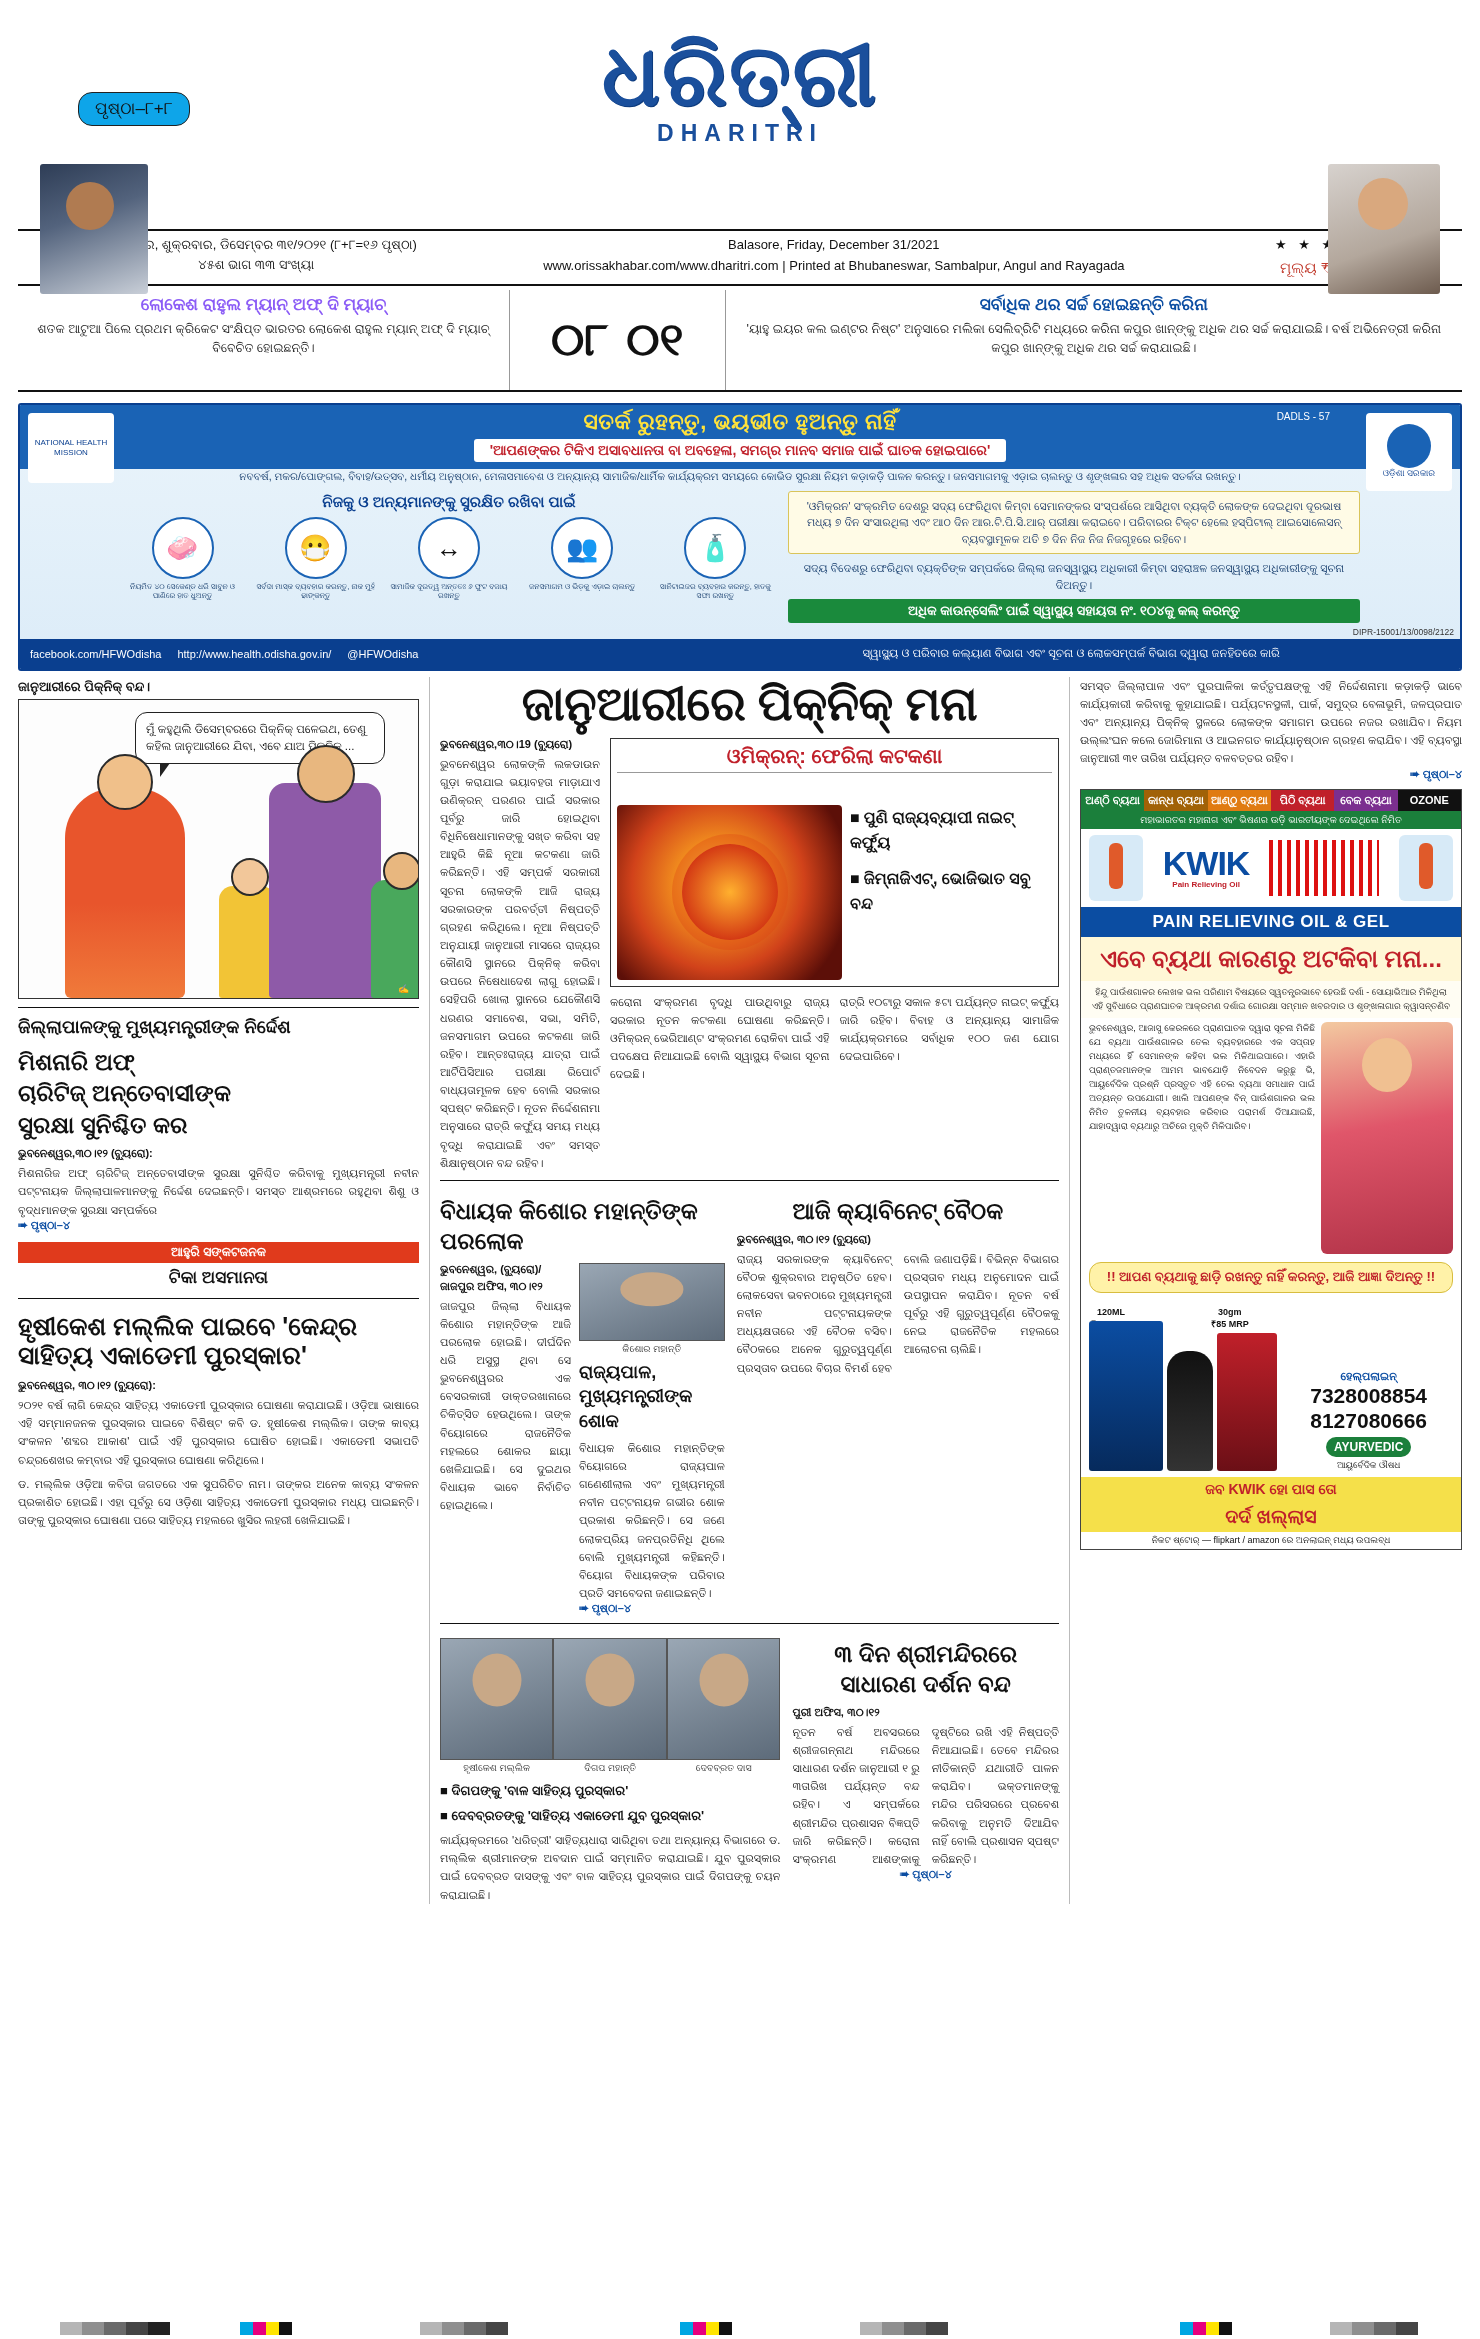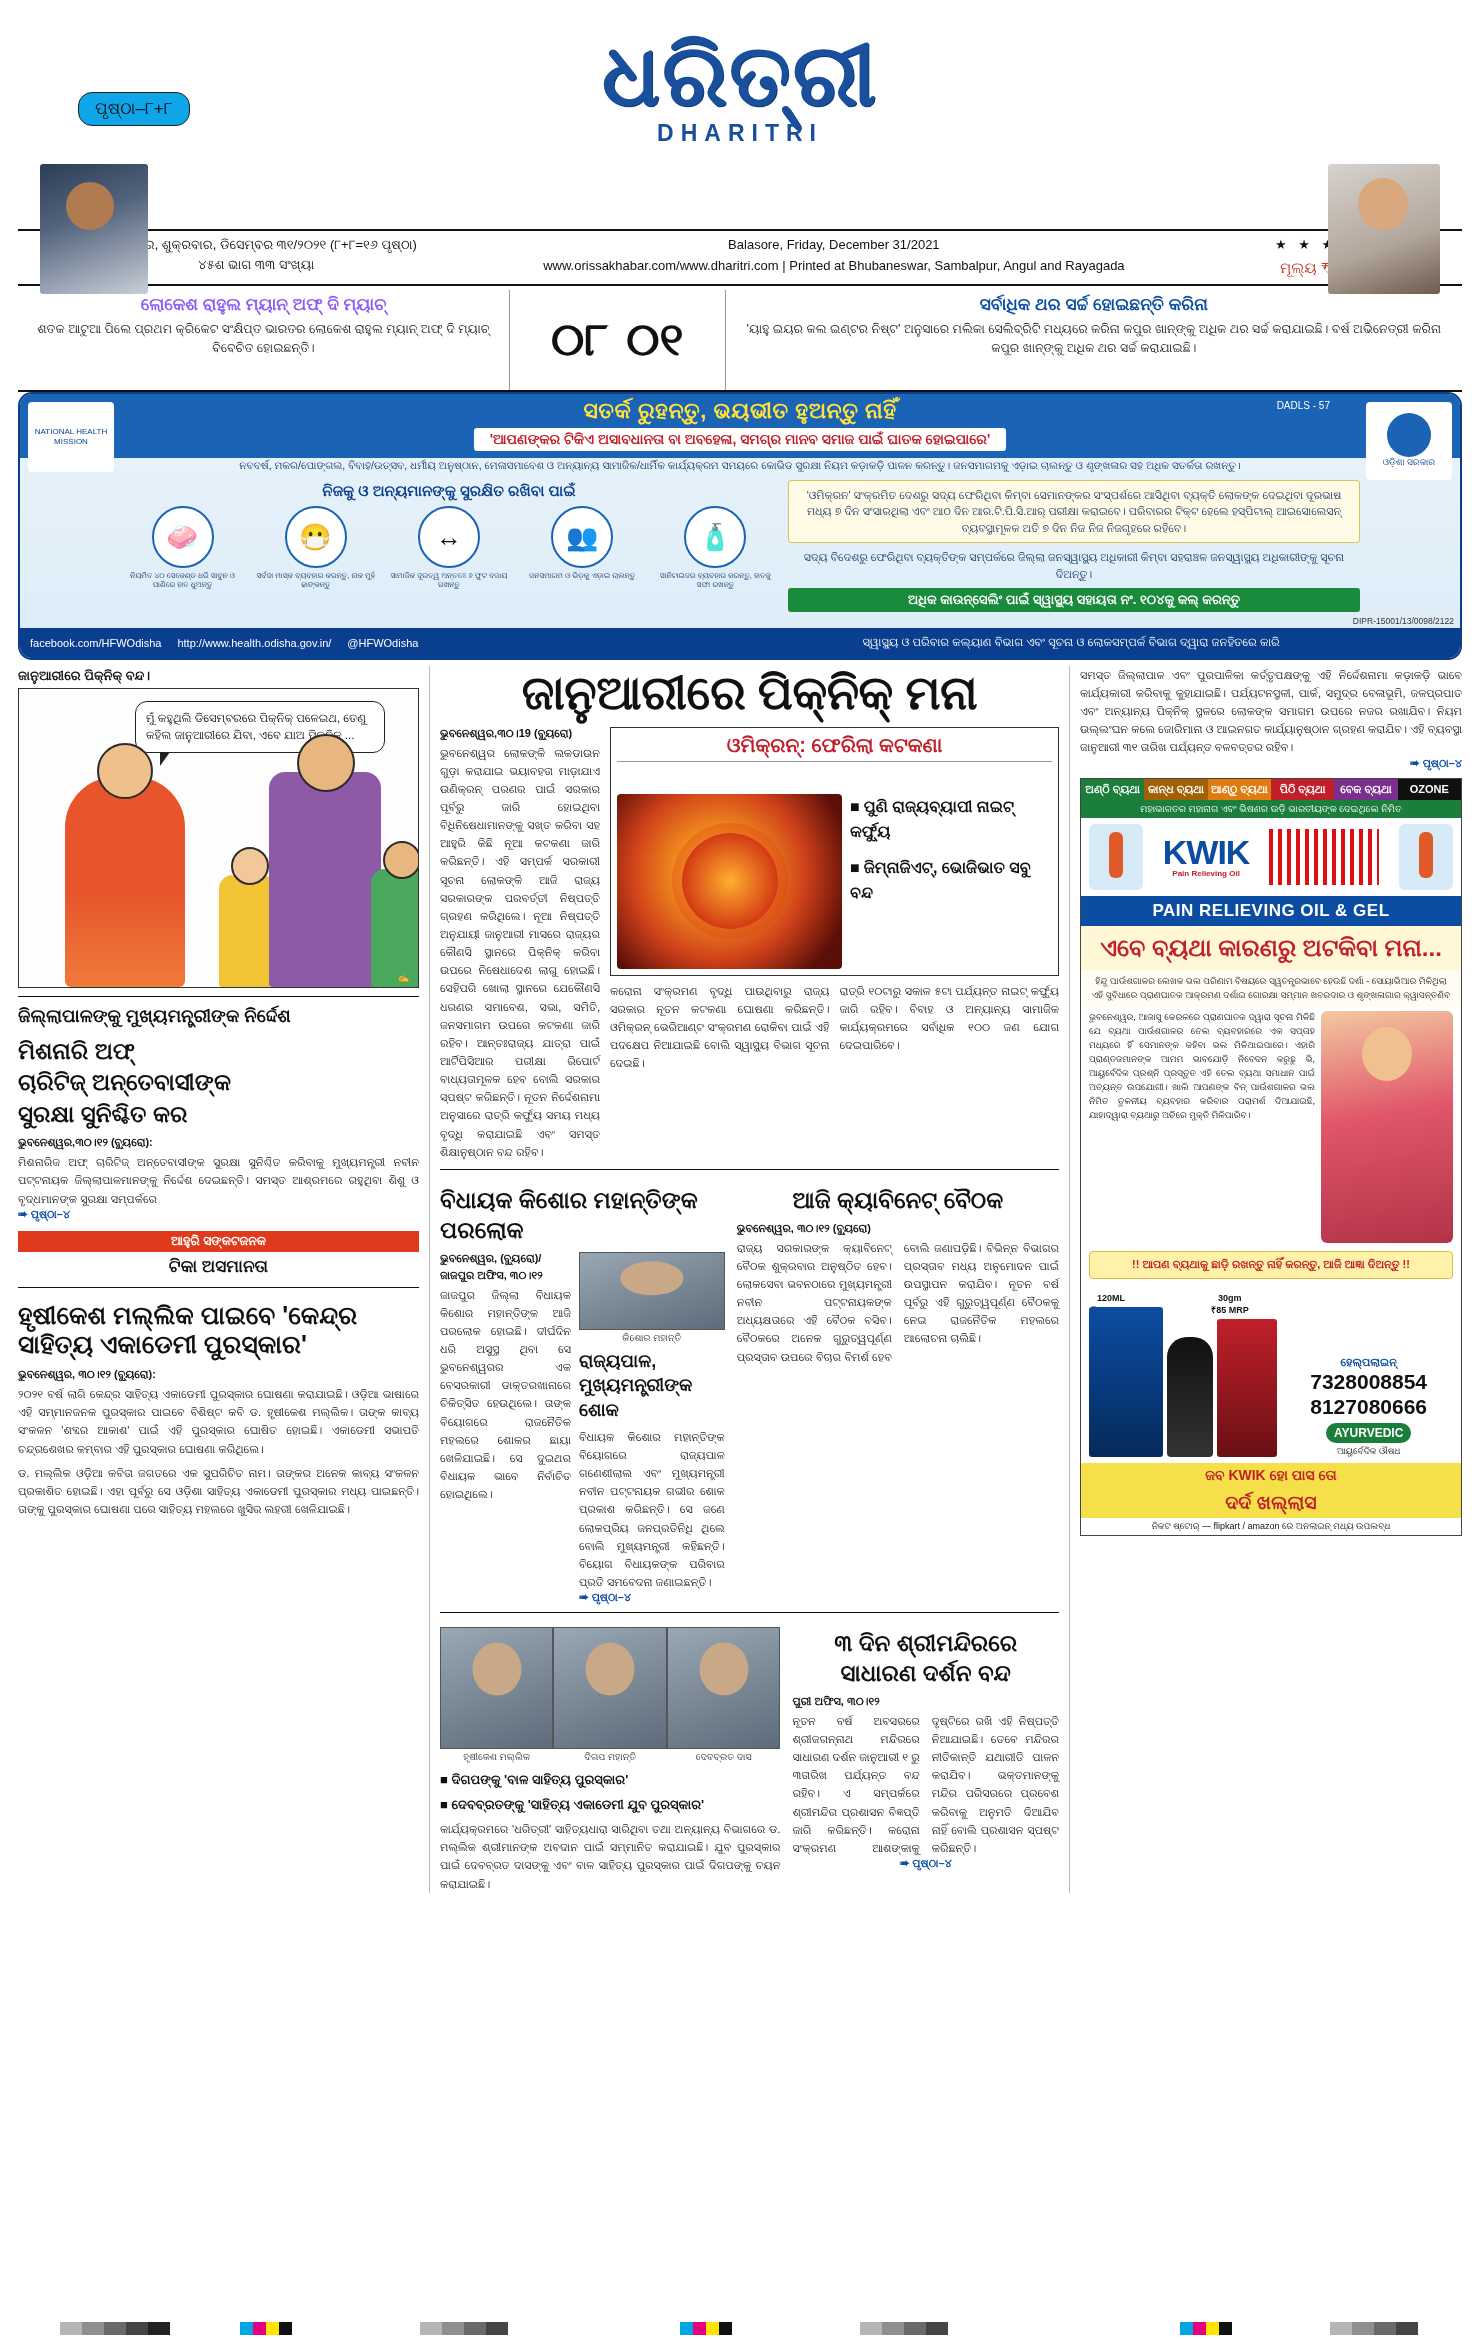--- a/index.html
+++ b/index.html
@@ -72,21 +72,21 @@
     width:15%; display:flex; align-items:center; justify-content:center;
     gap:18px; font-size:46px; font-weight:bold; color:#111;
     border-left:1px solid #999; border-right:1px solid #999;
   }
   .ts-right { flex:1; text-align:center; }
   .ts-right .hl { font-weight:bold; font-size:17px; color:#0b4da2; margin-bottom:5px; }
   .ts-right .bd { font-size:12.5px; line-height:1.55; color:#222; }
 
   
   .healthad {
-    margin-top:0; border:2px solid #0a3f8f; border-radius:14px;
+    margin-top:11px; border:2px solid #0a3f8f; border-radius:3px;
     background:linear-gradient(180deg,#eaf4fb 0%, #dcecf8 100%);
     position:relative; height:268px; overflow:hidden;
   }
   .ha-top {
     background:#1a63b5; color:#fff; text-align:center; padding:4px 0 2px;
   }
   .ha-title { font-size:22px; font-weight:bold; color:#ffe23b; letter-spacing:0.5px;}
   .ha-sub {
     display:inline-block; margin:4px auto 5px; background:#ffffff; color:#c0202a;
     font-size:14px; font-weight:bold; padding:3px 16px; border-radius:3px;
@@ -244,22 +244,22 @@
     padding:8px 4px; line-height:1.2;
   }
   .ad-desc { font-size:9px; line-height:1.5; padding:5px 8px; text-align:center; color:#222; background:#fffdf3;}
   .ad-mid { display:flex; gap:6px; padding:4px 8px; }
   .ad-mid .txt { flex:1; font-size:9px; line-height:1.55; text-align:justify; }
   .ad-lady { width:132px; height:232px;
     background:linear-gradient(170deg,#f3c9a0 0%, #e0566a 45%, #b23348 100%);
     border-radius:6px; position:relative; overflow:hidden; }
   .ad-lady:after{content:"";position:absolute;left:50%;top:16px;width:50px;height:54px;margin-left:-25px;border-radius:50%;background:#f0c091;}
   .ad-cta {
-    margin:4px 8px; background:#fff2a8; border:1px solid #d8bd3e; border-radius:4px;
-    text-align:center; font-size:11px; font-weight:bold; color:#c0202a; padding:5px;
+    margin:4px 8px; background:#fff2a8; border:1px solid #d8bd3e; border-radius:12px;
+    text-align:center; font-size:13px; font-weight:bold; color:#c0202a; padding:5px;
     line-height:1.45;
   }
   .ad-bottom { display:flex; gap:6px; padding:4px 8px 6px; align-items:flex-end;}
   .packs { width:52%; height:170px; position:relative; }
   .pack { position:absolute; bottom:0; border-radius:3px; }
   .p1 { left:0; width:74px; height:150px; background:linear-gradient(180deg,#0b4da2,#062a5c); }
   .p2 { left:78px; width:46px; height:120px; background:linear-gradient(180deg,#111,#333); border-radius:20px 20px 4px 4px;}
   .p3 { left:128px; width:60px; height:138px; background:linear-gradient(180deg,#c0202a,#6b0f16); }
   .mrp { position:absolute; font-size:9px; font-weight:bold; text-align:center; color:#111; }
   .m1 { left:2px; top:6px; }

